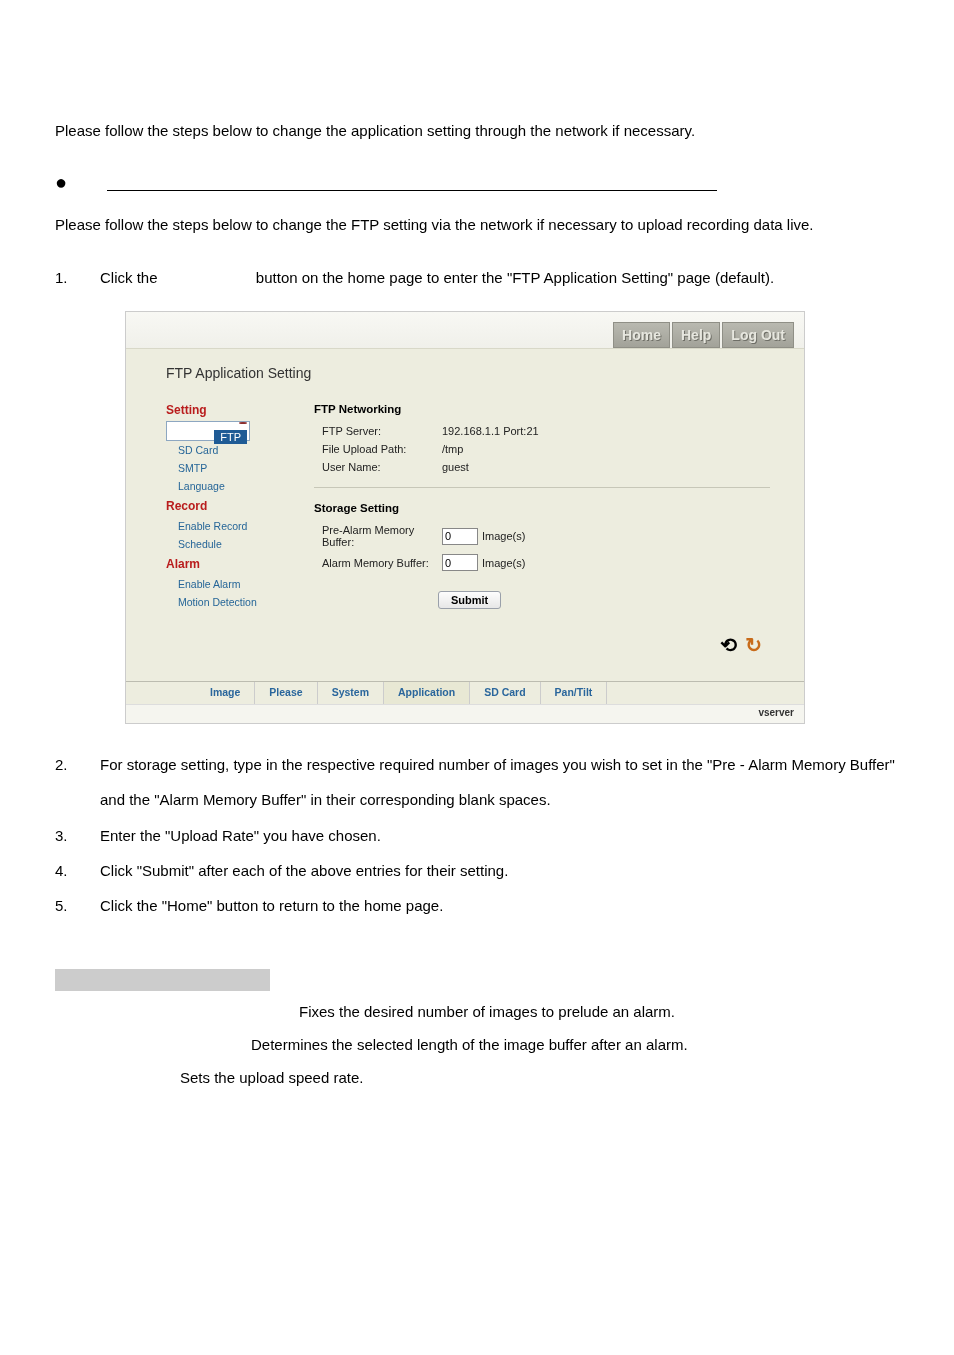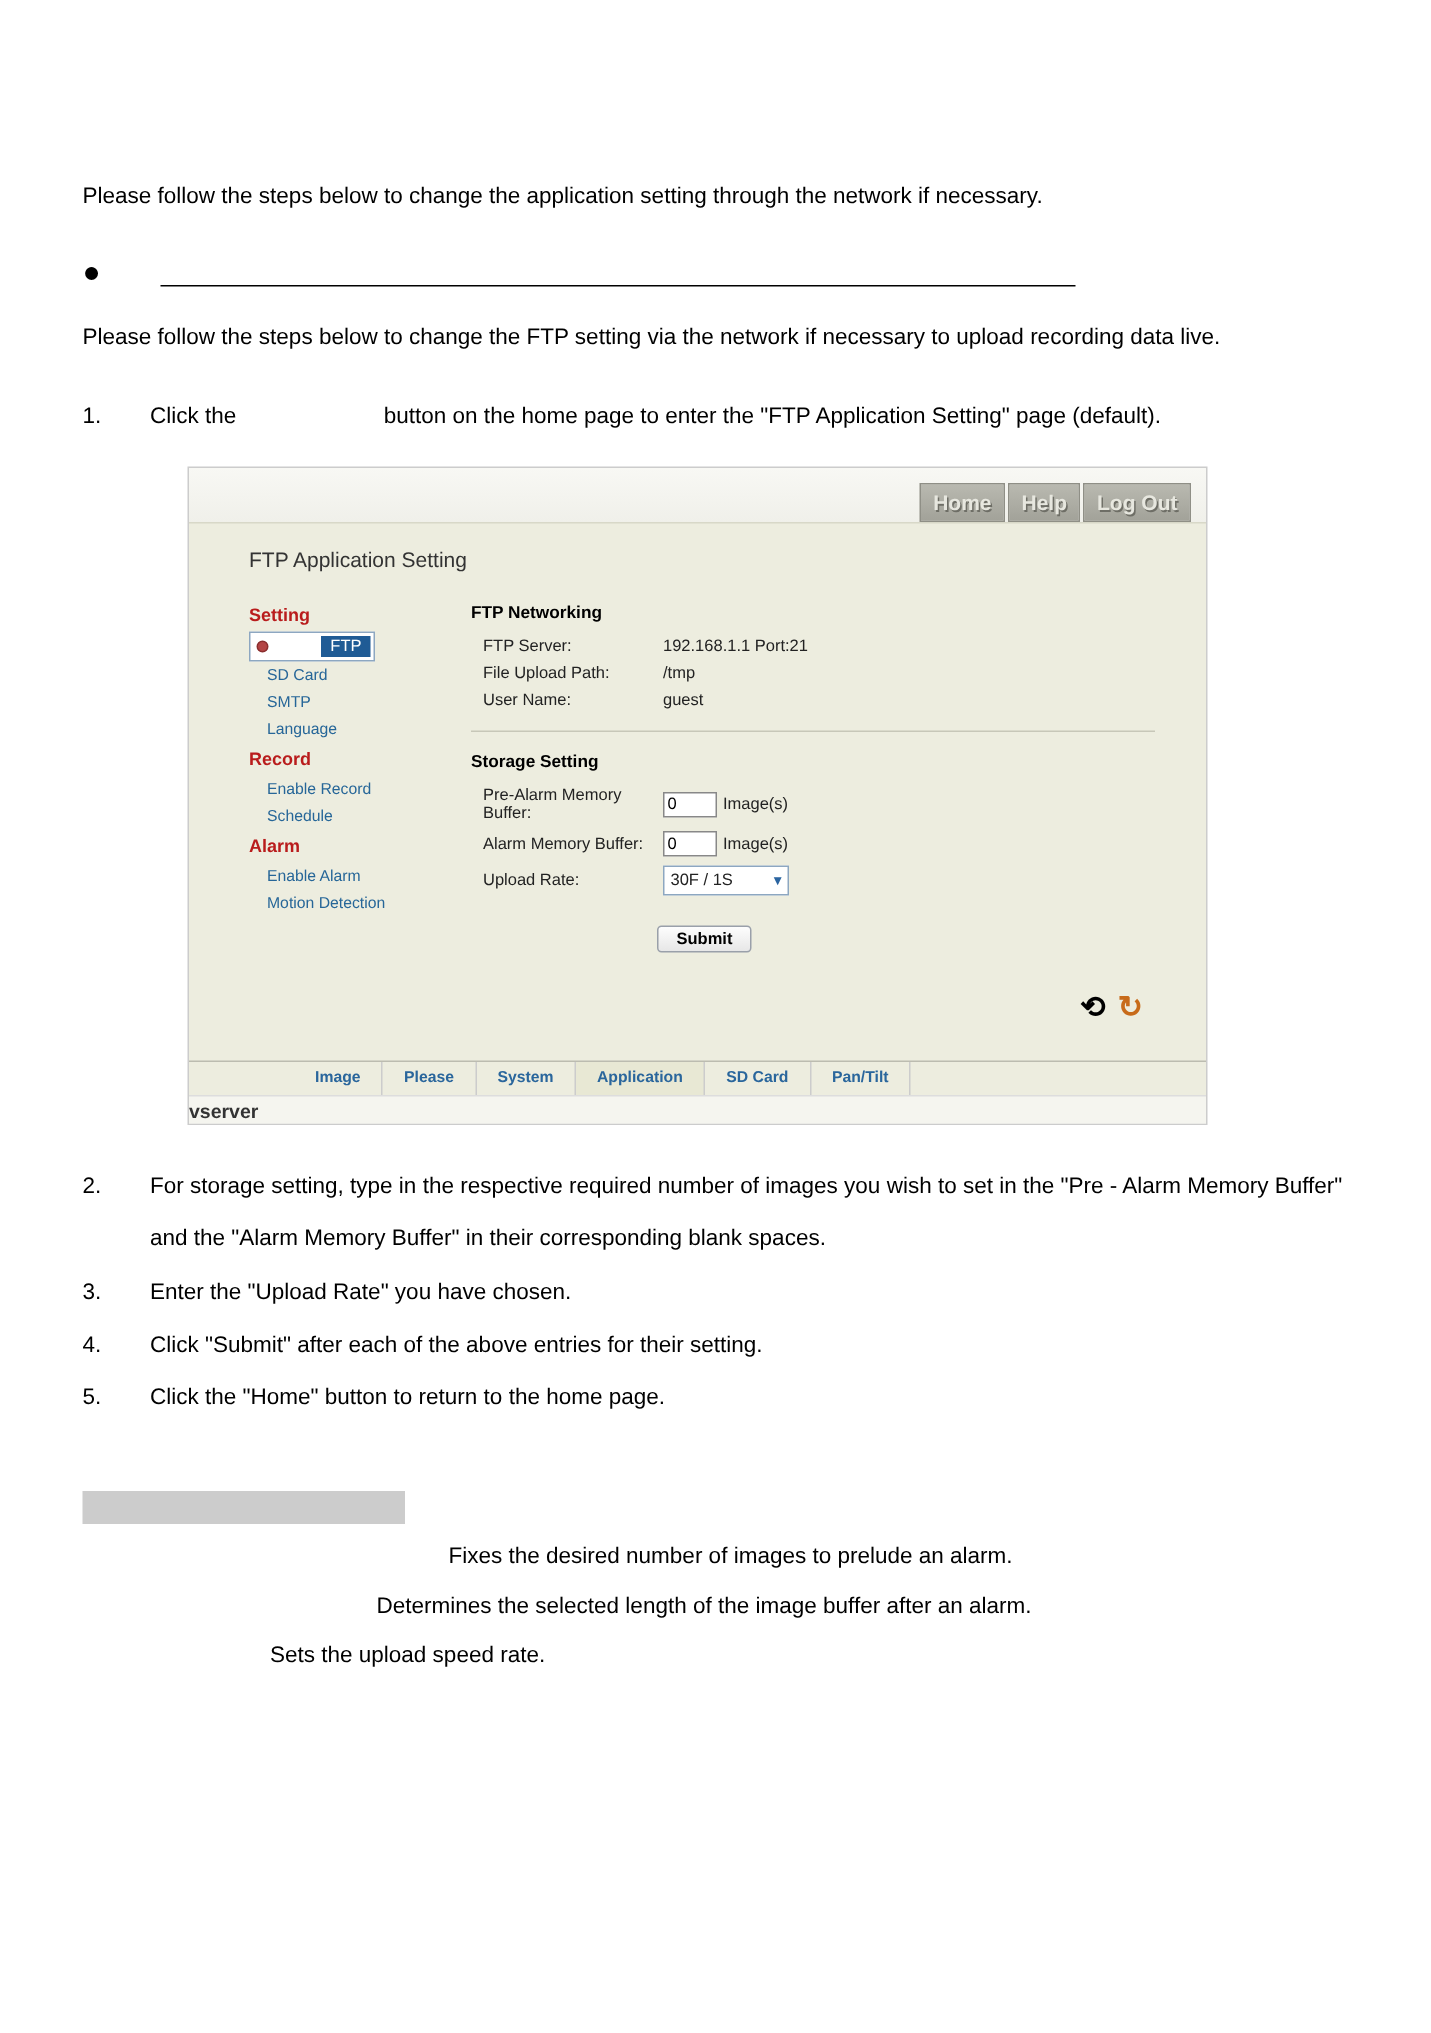--- a/index.html
+++ b/index.html
@@ -116,22 +116,23 @@
     color: #b91c1c;
   }
   .sb-item {
     color: #266698;
     font-size: 10.5px;
     padding: 3px 0 3px 12px;
     cursor: pointer;
   }
   .sb-item.sel {
     display: flex;
-    align-items: center;
+    align-items: flex-end;
     gap: 6px;
+    flex-direction: column;
   }
   .bulletdot {
     width: 6px; height: 6px; background: #b34444; border-radius: 50%;
     border: 1px solid #8a2e2e;
   }
   .sb-item.sel span.lbl {
     background: #1f5b95;
     color: #fff;
     padding: 1px 6px;
   }
@@ -223,22 +224,22 @@
     font-weight: bold;
     font-size: 10.5px;
     border-right: 1px solid #ccc;
     cursor: pointer;
   }
   .bt.app { background: #e8e8d4; }
   .footer-strip {
     height: 16px;
     background: #f5f5ef;
     border-top: 1px solid #ddd;
-    text-align: left;
-    font-size: 13px;
+    text-align: right;
+    font-size: 10px;
     font-weight: bold;
     padding: 2px 10px 0 0;
     color: #333;
   }
 
   .desc-block {
     margin: 40px 0 0 0;
     line-height: 2.2;
   }
   .desc-hi {
@@ -330,27 +331,20 @@
             <div class="field-row">
               <div class="field-label" style="width:120px">Pre-Alarm Memory Buffer:</div>
               <input class="mini-input" value="0" style="">
               <span class="after-input">Image(s)</span>
             </div>
             <div class="field-row">
               <div class="field-label" style="width:120px">Alarm Memory Buffer:</div>
               <input class="mini-input" value="0" style="">
               <span class="after-input">Image(s)</span>
             </div>
-            <div class="field-row">
-              <div class="field-label" style="width:120px">Upload Rate:</div>
-              <div class="sel">
-                <span>30F / 1S</span>
-                <span class="chev">▼</span>
-              </div>
-            </div>
             <button class="submit-btn">Submit</button>
 
             <div class="media-icons">
               <span style="color:#000">⟲</span>
               <span style="color:#c86b1a">↻</span>
             </div>
           </div>
         </div>
       </div>
       <div class="bottom-tabs">

